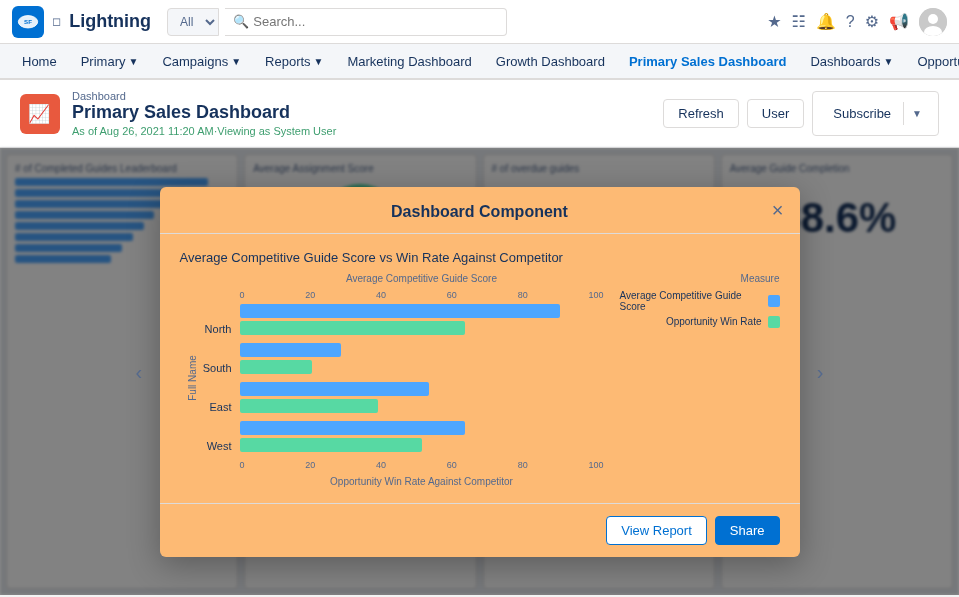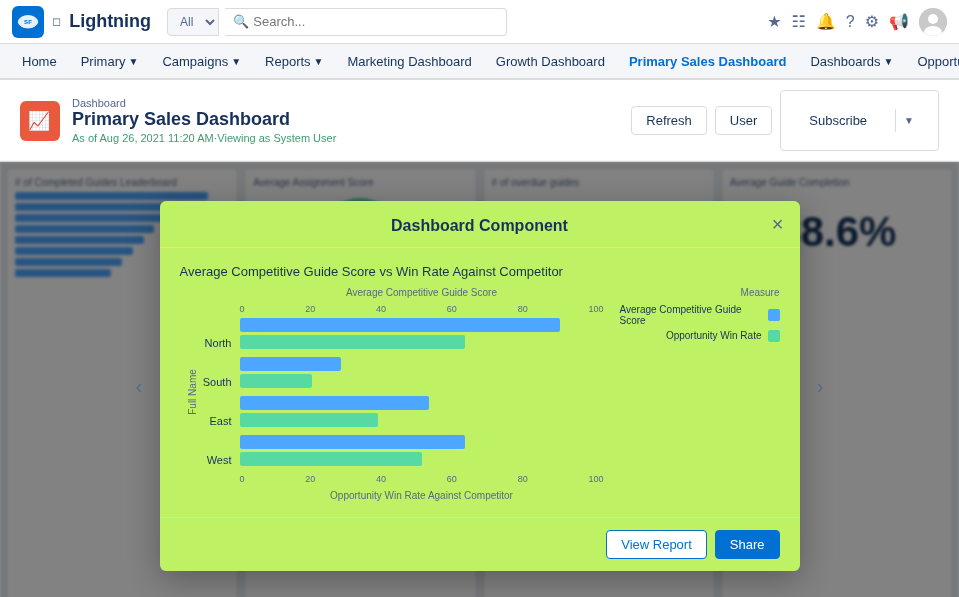--- a/index.html
+++ b/index.html
@@ -92,21 +92,21 @@
     }
     .dash-title-area {}
     .dash-breadcrumb { font-size: 11px; color: #54698d; }
     .dash-title { font-size: 18px; font-weight: 700; color: #16325c; }
     .dash-subtitle { font-size: 11px; color: #3e9e6f; margin-top: 2px; }
     .dash-header-right { display: flex; gap: 8px; align-items: center; }
     .btn {
       padding: 6px 14px; border-radius: 4px; font-size: 13px; cursor: pointer; border: 1px solid #dddbda; background: #fff; color: #16325c;
     }
     .btn-primary { background: #0070d2; color: #fff; border-color: #0070d2; }
-    .btn-subscribe { display: flex; align-items: center; gap: 16px; padding: 16px; border: 1px solid #dddbda; border-radius: 4px; overflow: hidden; }
+    .btn-subscribe { display: flex; align-items: center; gap: 0; padding: 8px; border: 1px solid #dddbda; border-radius: 4px; overflow: hidden; }
     .btn-subscribe-main { padding: 6px 12px; font-size: 13px; background: #fff; border: none; cursor: pointer; color: #16325c; }
     .btn-subscribe-arrow { padding: 6px 8px; background: #fff; border: none; border-left: 1px solid #dddbda; cursor: pointer; color: #54698d; font-size: 10px; }
 
     
     .dash-body {
       display: grid;
       grid-template-columns: repeat(4, 1fr);
       gap: 6px;
       padding: 6px;
       background: #e8edf2;
@@ -127,21 +127,21 @@
 
     
     .modal-overlay {
       position: absolute;
       top: 0; left: 0; right: 0; bottom: 0;
       background: rgba(0,0,0,0.4);
       display: flex; align-items: center; justify-content: center;
       z-index: 100;
     }
     .modal {
-      background: #bef264;
+      background: #fdba74;
       border-radius: 6px;
       box-shadow: 0 8px 32px rgba(0,0,0,0.3);
       width: 640px;
       max-height: 540px;
       display: flex;
       flex-direction: column;
       position: relative;
     }
     .modal-header {
       padding: 16px 20px 12px;

